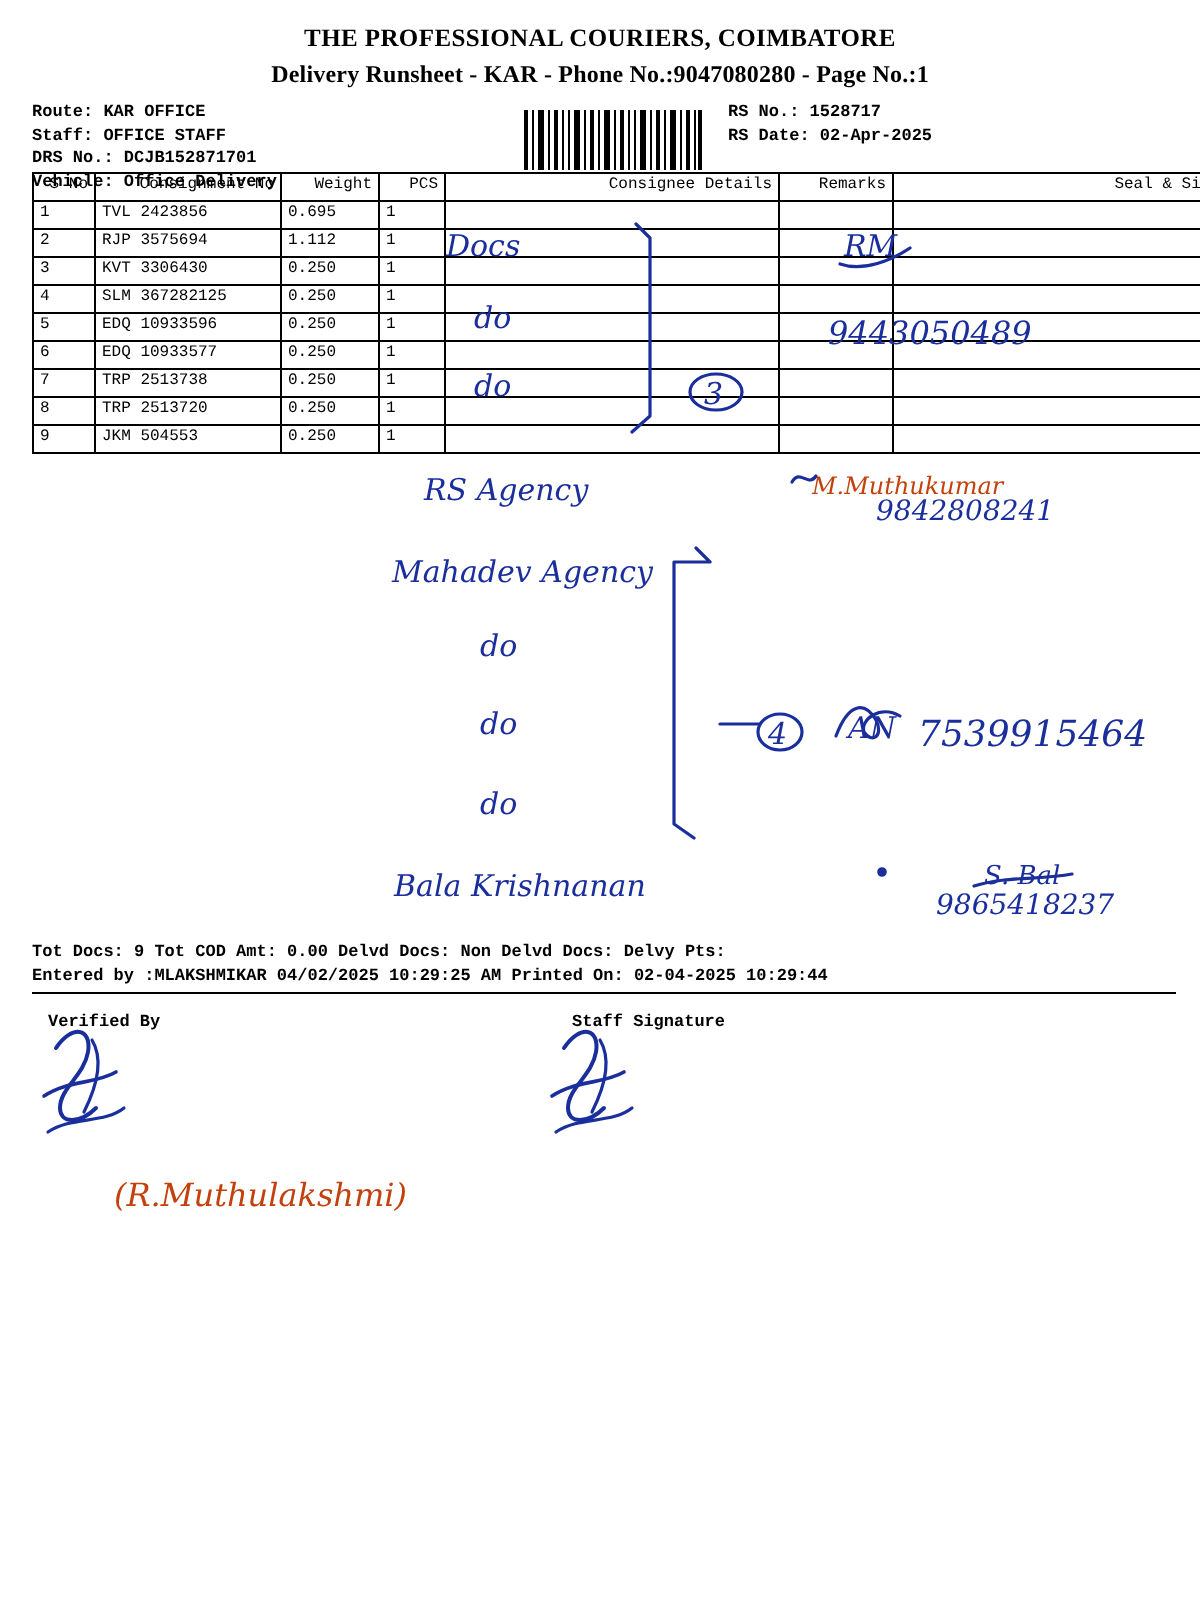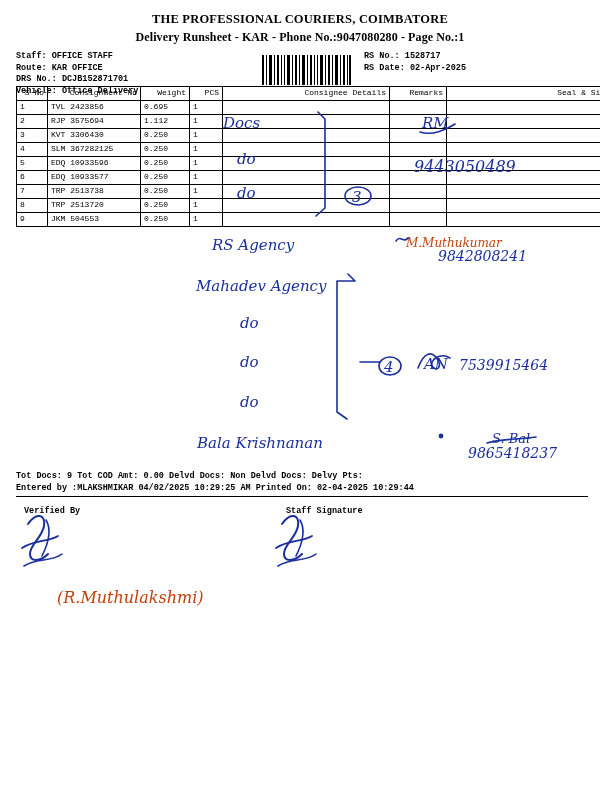--- a/index.html
+++ b/index.html
@@ -160,22 +160,22 @@
 <body>
 
 <div class="page">
   <div class="doc">
 
     <div class="title">THE PROFESSIONAL COURIERS, COIMBATORE</div>
     <div class="subtitle">Delivery Runsheet - KAR - Phone No.:9047080280 - Page No.:1</div>
 
     <div class="headmeta">
       <div class="headleft">
+        <div>Route: KAR OFFICE</div>
         <div>Staff: OFFICE STAFF</div>
-        <div>Route: KAR OFFICE</div>
         <div>DRS No.: DCJB152871701</div>
         <div>Vehicle: Office Delivery</div>
       </div>
 
       <div class="barcode">
         <svg width="92" height="34" viewBox="0 0 92 34">
           <rect x="0" y="0" width="92" height="34" fill="#fff"></rect>
           <g fill="#000">
             <rect x="2" y="2" width="2" height="30"></rect>
               <rect x="6" y="2" width="1" height="30"></rect>
@@ -333,21 +333,21 @@
     <div class="ink big" style="left:197px; top:434px;">Bala Krishnanan</div>
 
     <div class="ink big" style="left:352px; top:188px;">3</div>
     <div class="ink big" style="left:384px; top:358px;">4</div>
 
     <div class="ink big" style="left:422px; top:114px;text-align:right;">RM</div>
     <div class="ink" style="left:414px; top:157px; font-size:16px;">9443050489</div>
     <div class="sig-text" style="left:406px; top:236px; font-size:12px;">M.Muthukumar</div>
     <div class="ink" style="left:438px; top:248px; font-size:14px;text-align:center;">9842808241</div>
     <div class="ink big" style="left:424px; top:355px;">AN</div>
-    <div class="ink" style="left:459px; top:357px; font-size:14px;">7539915464</div>
+    <div class="ink" style="left:459px; top:357px; font-size:18px;">7539915464</div>
     <div class="ink" style="left:492px; top:431px; font-size:13px;">S. Bal</div>
     <div class="ink" style="left:468px; top:445px; font-size:14px;">9865418237</div>
 
     <div class="sig-text" style="left:20px; top:588px; font-size:16px;margin-left:37px;">(R.Muthulakshmi)</div>
 
     <svg class="ink-svg" style="left:0; top:0;" width="600" height="800">
       <g fill="none" stroke="#1b2f9c" stroke-width="1.6" stroke-linecap="round" stroke-linejoin="round">
 
         <path d="M318 112 L325 119 L325 208 L316 216"></path>
 

